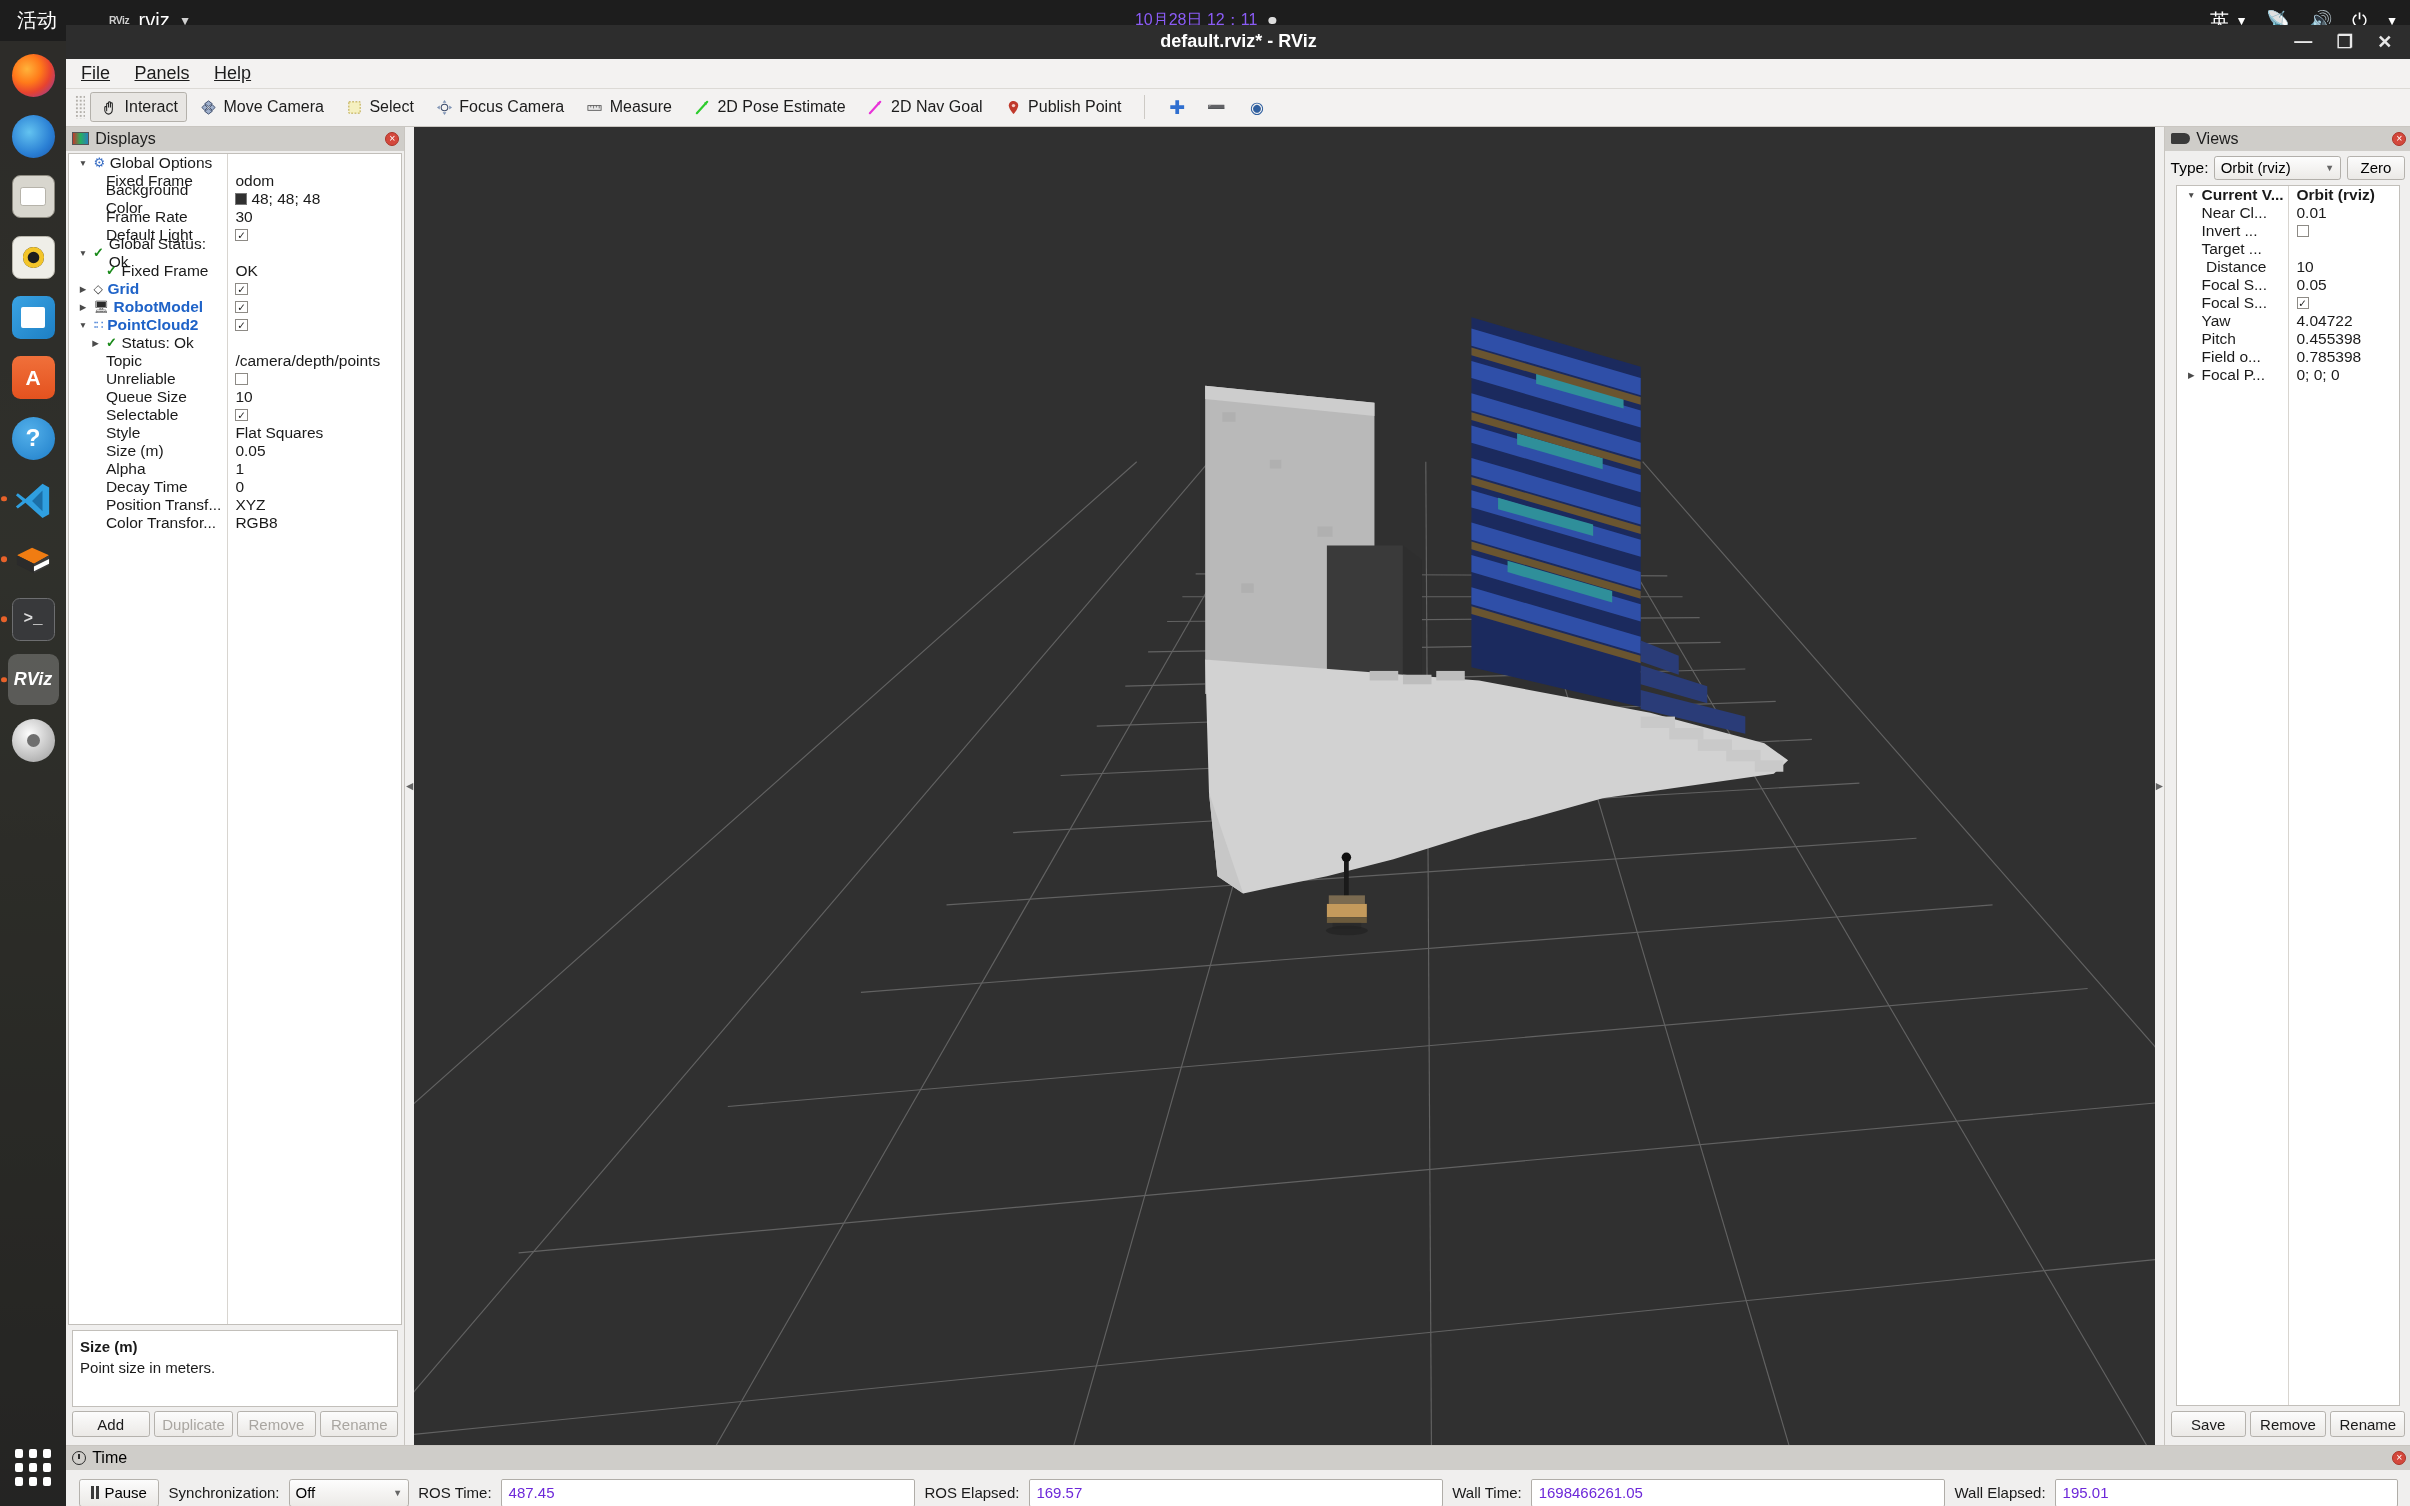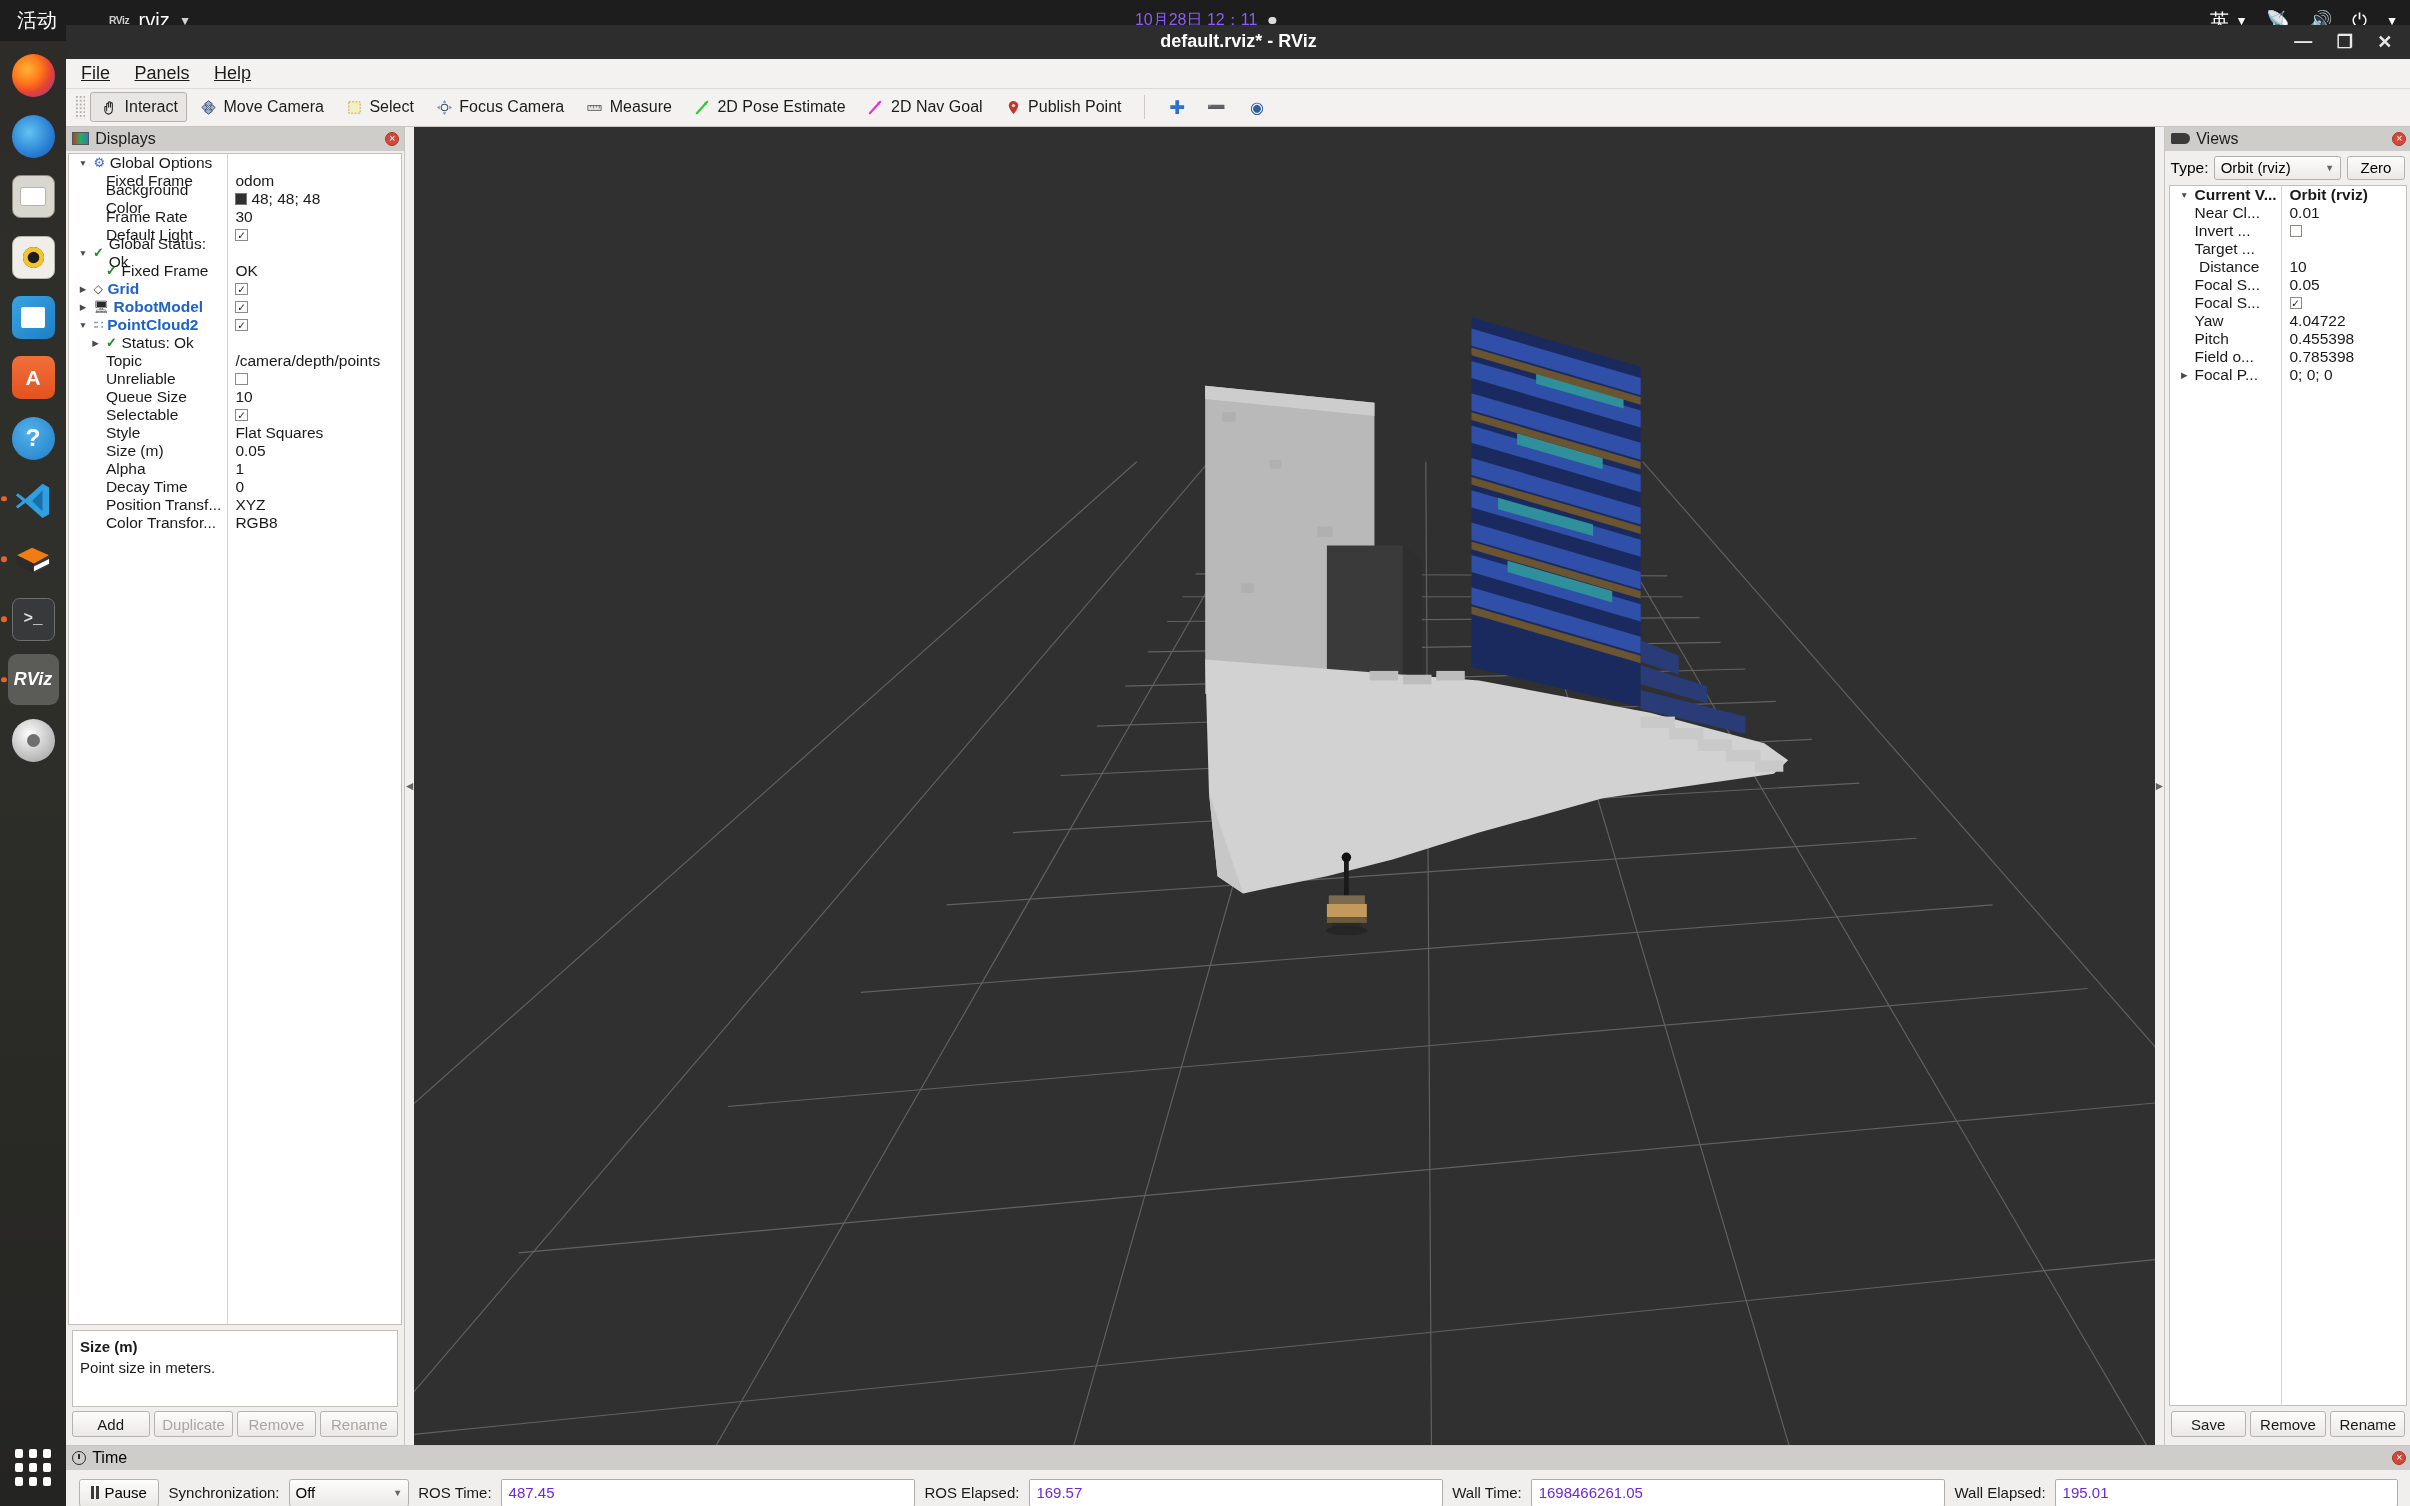--- a/index.html
+++ b/index.html
@@ -207,21 +207,21 @@
     padding: 0 5.6px; font-size: 15px; position: relative;
   }
   .combo .cv { flex: 1; }
   .combo .carr { font-size: 9.4px; color: #666; }
   .vbtn {
     height: 24.5px; padding: 0 13px; font-size: 15px;
     background: linear-gradient(180deg,#fcfcfc,#ebe9e6);
     border: 0.9px solid #b5b2ad; border-radius: 2.8px;
     display:flex; align-items:center; justify-content:center;
   }
-  .vtree { flex: 1; background: #fff; margin: 0 4px; border: 0.9px solid #c2bfba; position: relative; }
+  .vtree { flex: 1; background: #fff; margin: 0 11px; border: 0.9px solid #c2bfba; position: relative; }
   .vtree .tree-col-sep { left: 111px; }
   .vrow .t-name { width: 111px; }
 
   
   .time-panel { height: 104px; background: #f0efee; border-top: 0.9px solid #c8c5c0; position: relative; }
   .time-head {
     height: 24.5px; background: #cfcdc9; display:flex; align-items:center; gap: 6.6px;
     padding: 0 5.6px; font-size: 16px; position: relative;
   }
   .clock-ic {

